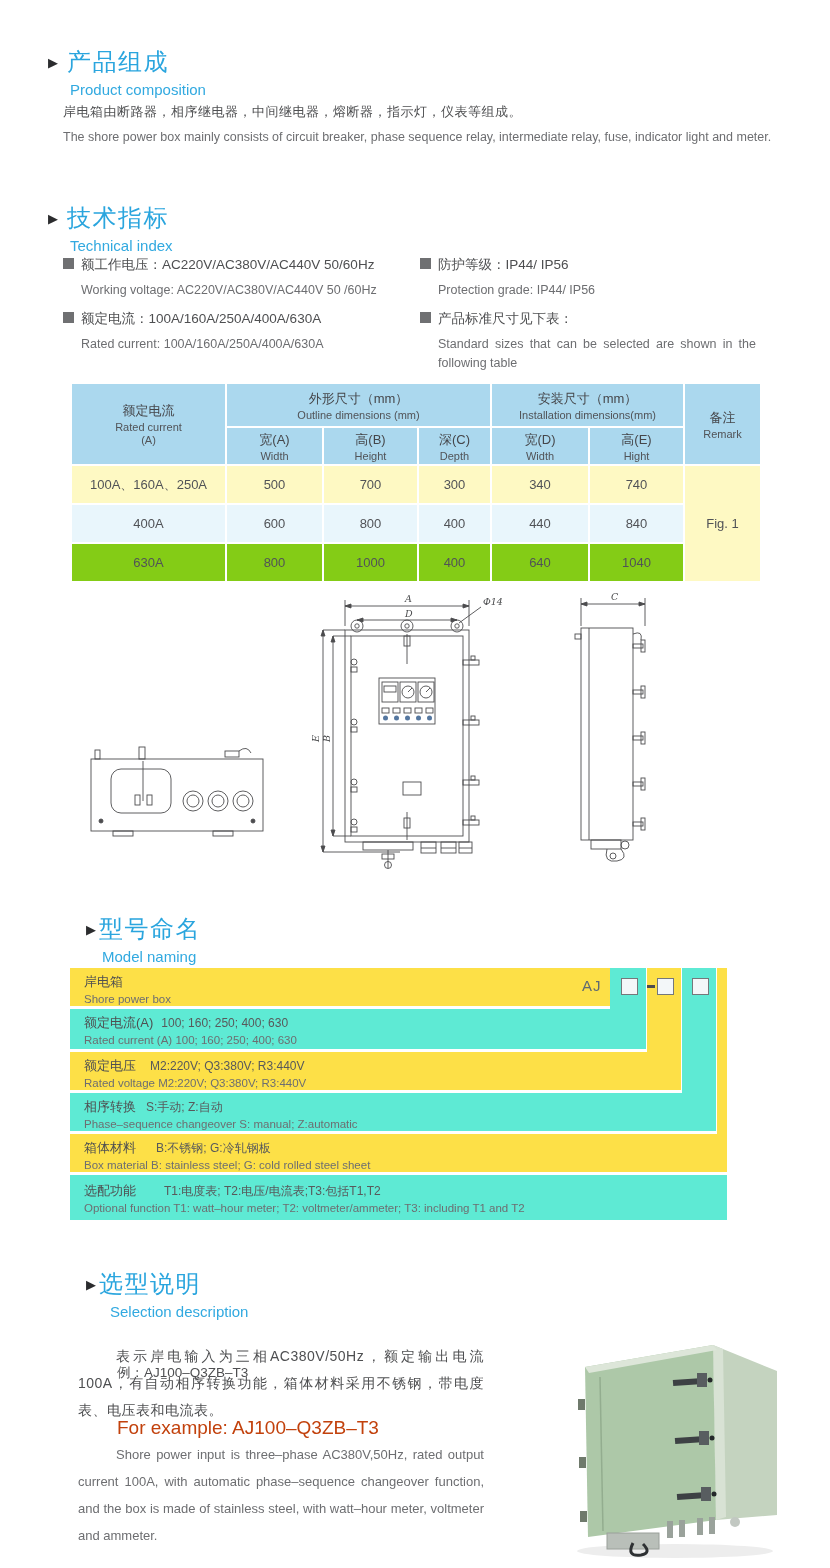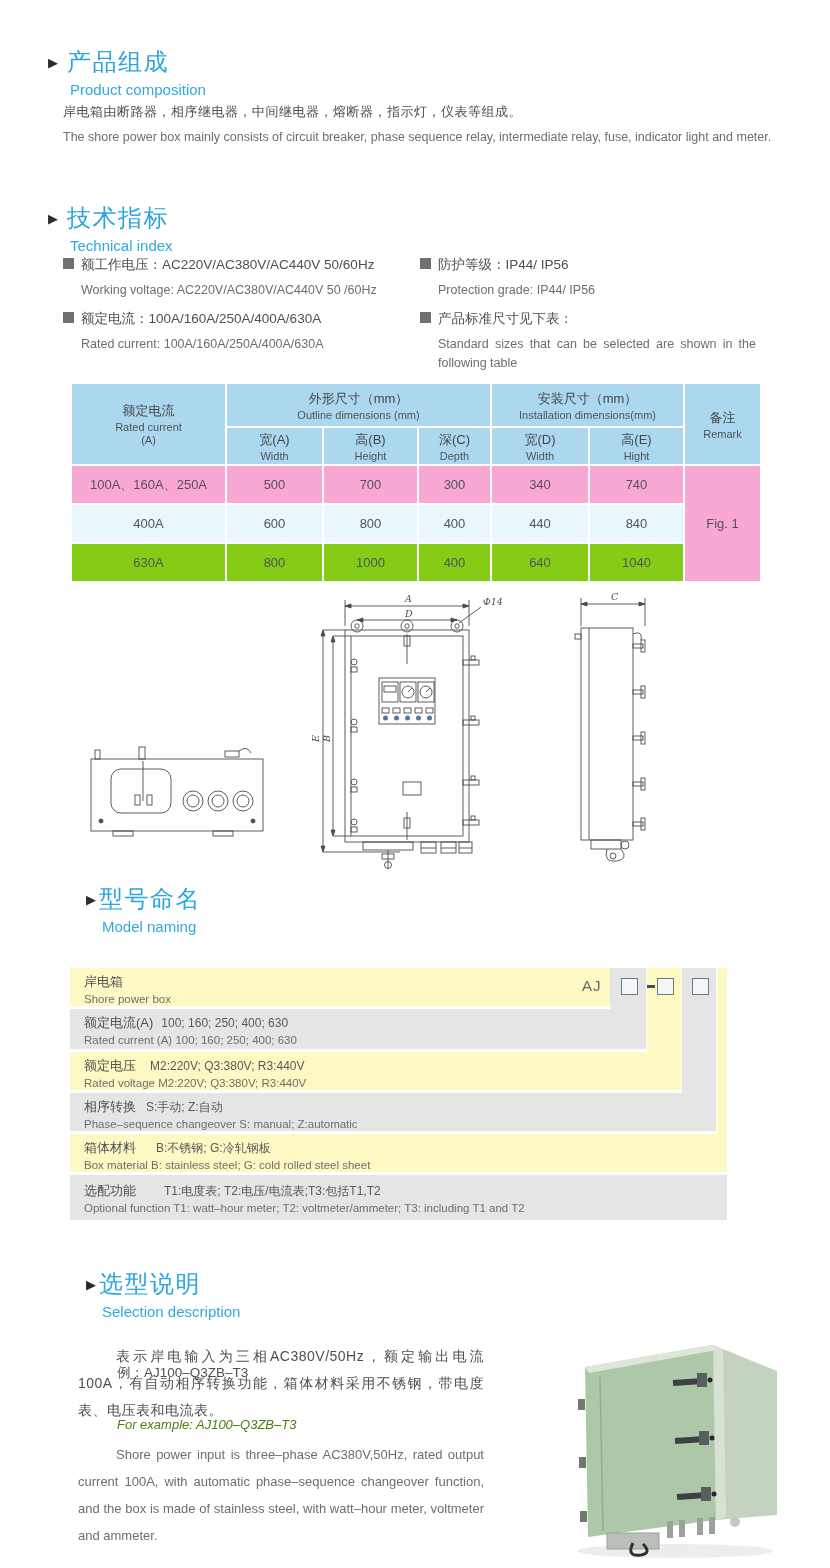--- a/index.html
+++ b/index.html
@@ -22,41 +22,41 @@
   .dim-wrap{position:absolute;left:70px;top:382px;}
   .dim-table{border-collapse:collapse;table-layout:fixed;width:690px;}
   .dim-table th,.dim-table td{border:2px solid #fff;text-align:center;vertical-align:middle;
       font-weight:normal;padding:0;}
   .dim-table thead th{background:#abd8ee;}
   .dim-table thead tr.grp th{height:42px;}
   .dim-table thead tr.sub th{height:36px;}
   .h-cn{font-size:13px;color:#45464a;}
   .h-en{font-size:11px;color:#515357;margin-top:1px;}
   .dim-table tbody td{font-size:13px;color:#515357;height:37px;}
-  tr.r1 td{background:#f9a8d4;} tr.r2 td{background:#e9f6fc;text-align:center;} tr.r3 td{background:#84cc16;}
+  tr.r1 td{background:#fef9c3;} tr.r2 td{background:#e9f6fc;text-align:center;} tr.r3 td{background:#84cc16;}
   td.remark-cell{background:#e7f5fc;font-size:12.5px;}
   
   .draw{position:absolute;left:70px;top:585px;width:690px;height:300px;}
   .draw svg{position:absolute;}
   .dim-label{font-family:"DejaVu Serif",serif;font-style:italic;font-size:9.5px;fill:#4b4c4e;}
   
   .naming{position:absolute;left:70px;top:968px;width:690px;height:255px;}
   .nrow,.ncol{position:absolute;left:0;}
-  .blue{background:#fef9c3;} .gray{background:#e5e5e5;}
+  .blue{background:#fde047;} .gray{background:#5eead4;}
   .nrow .l1{font-size:13px;color:#4e4f51;padding:5px 0 2px 14px;}
   .nrow .l1 .val{font-size:12px;color:#58595b;}
   .nrow .l2{font-size:11.5px;color:#6d6e71;padding-left:14px;}
   .model-prefix{position:absolute;left:512px;top:9px;font-size:15px;color:#5f6a72;letter-spacing:1px;}
   .mbox{position:absolute;top:10px;width:15px;height:15px;background:#f3f7f9;border:1px solid #74787b;}
   .mdash{position:absolute;left:577px;top:17px;width:8px;height:2.5px;background:#4c4c4e;}
   
   .sel-ex{position:absolute;font-size:13.5px;color:#4e4f51;}
   .sel-body-cn{position:absolute;left:78px;width:406px;font-size:14px;color:#4e4f51;
       line-height:27px;text-align:justify;text-indent:38px;letter-spacing:.5px;}
-  .sel-ex-en{position:absolute;font-size:13px;color:#4d7c0f;font-style:italic;}
+  .sel-ex-en{position:absolute;font-size:19px;color:#c2410c;}
   .sel-body-en{position:absolute;left:78px;width:406px;font-size:13px;color:#6d6e71;
       line-height:27px;text-align:justify;text-indent:38px;}
   .photo{position:absolute;left:545px;top:1315px;}
 </style>
 </head>
 <body>
 
 <div class="page">
 
   <div class="sec" style="left:48px;top:46px">
@@ -351,21 +351,21 @@
           </g>
         <rect x="36" y="252" width="30" height="9"></rect>
         <circle cx="70" cy="257" r="4"></circle>
         <path d="M52,261 q-4,14 10,12 q12,-2 4,-12"></path>
         <circle cx="58" cy="268" r="3"></circle>
       </g>
       <text class="dim-label" x="56" y="12">C</text>
     </svg>
   </div>
 
-  <div class="sec" style="left:86px;top:883px">
+  <div class="sec" style="left:86px;top:913px">
     <div>
       <span class="tri" style="margin-right:3px">▶</span><span class="t-cn">型号命名</span>
     </div>
     <div class="t-en" style="margin-left:16px">Model naming</div>
   </div>
 
   <div class="naming">
 
     <div class="ncol gray" style="left:540px;top:0;width:36px;height:81px"></div>
     <div class="ncol blue" style="left:577px;top:0;width:34px;height:122px"></div>
@@ -401,21 +401,21 @@
     <div class="mbox" style="left:551px"></div>
     <div class="mdash"></div>
     <div class="mbox" style="left:587px"></div>
     <div class="mbox" style="left:622px"></div>
   </div>
 
   <div class="sec" style="left:86px;top:1268px">
     <div>
       <span class="tri" style="margin-right:3px">▶</span><span class="t-cn">选型说明</span>
     </div>
-    <div class="t-en" style="margin-left:16px">Selection description</div>
+    <div class="t-en" style="margin-left:24px">Selection description</div>
   </div>
 
   <div class="sel-ex" style="left:117px;top:1364px">例：AJ100–Q3ZB–T3</div>
   <div class="sel-body-cn" style="top:1343px">表示岸电输入为三相AC380V/50Hz，额定输出电流100A，有自动相序转换功能，箱体材料采用不锈钢，带电度表、电压表和电流表。</div>
   <div class="sel-ex-en" style="left:117px;top:1417px">For example: AJ100–Q3ZB–T3</div>
   <div class="sel-body-en" style="top:1441px">Shore power input is three–phase AC380V,50Hz, rated output current 100A, with automatic phase–sequence changeover function, and the box is made of stainless steel, with watt–hour meter, voltmeter and ammeter.</div>
 
   <svg class="photo" width="255" height="245" viewBox="0 0 255 245">
     <ellipse cx="130" cy="236" rx="98" ry="7" fill="#ededed"></ellipse>
 

